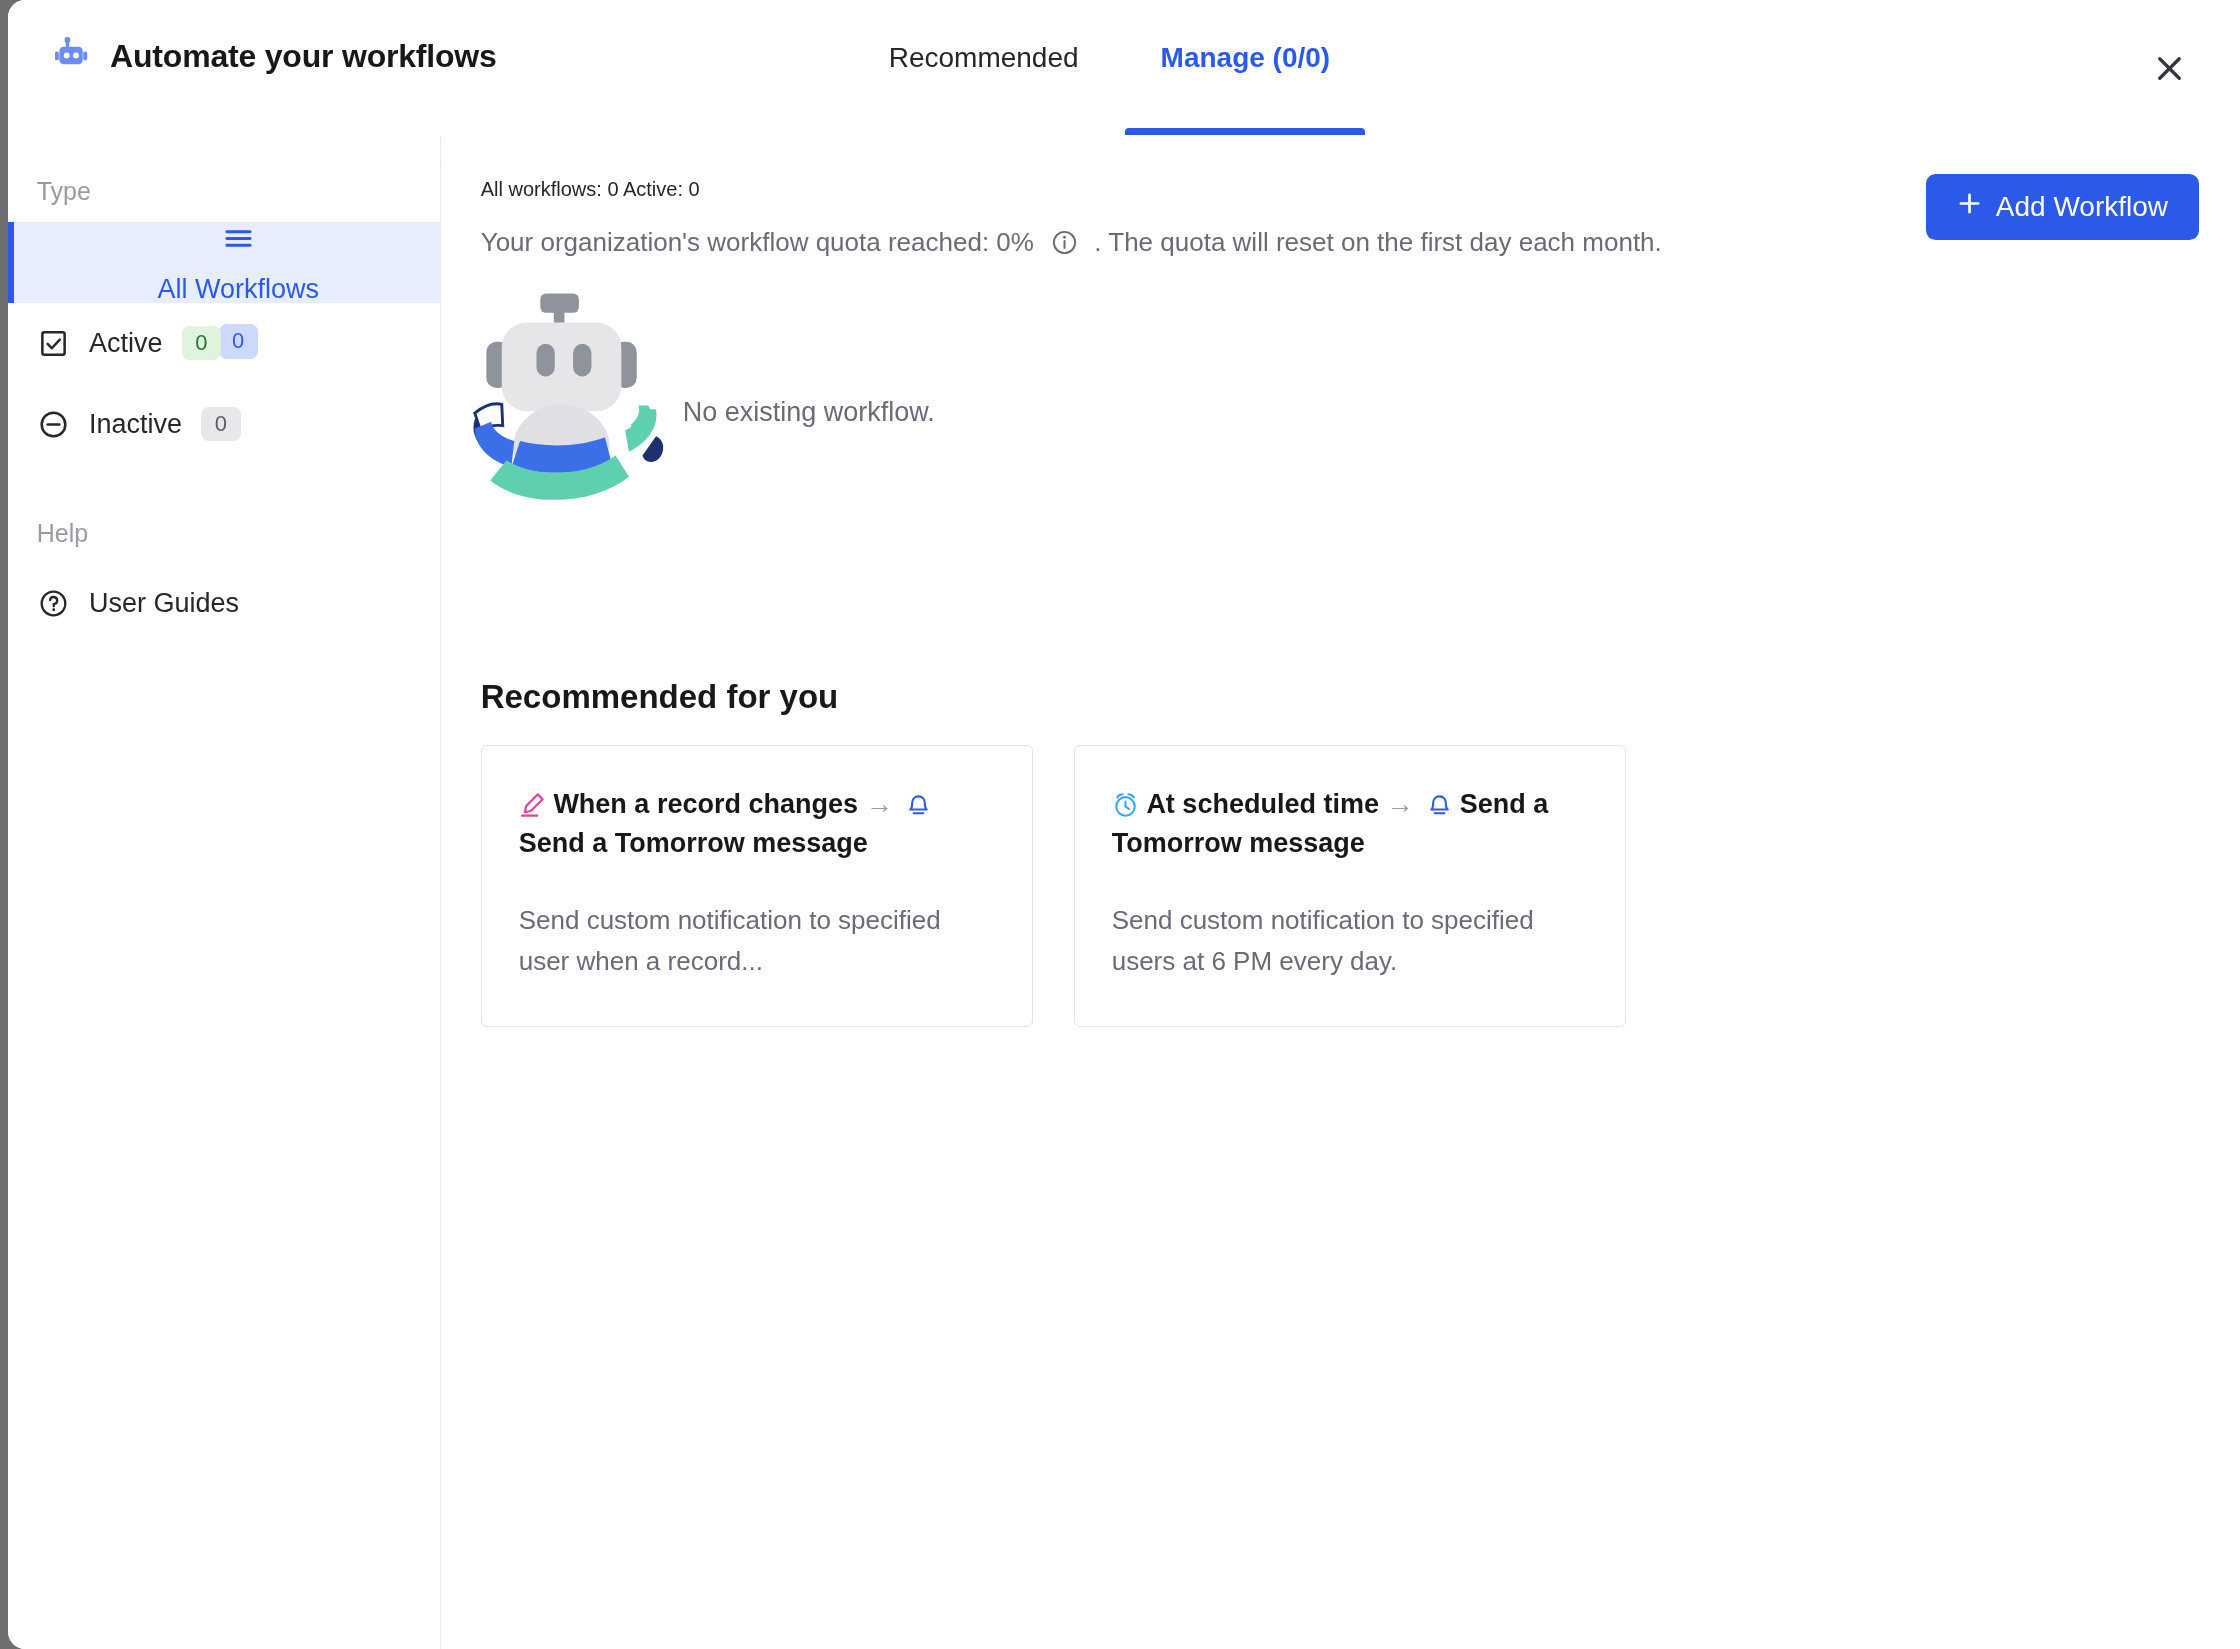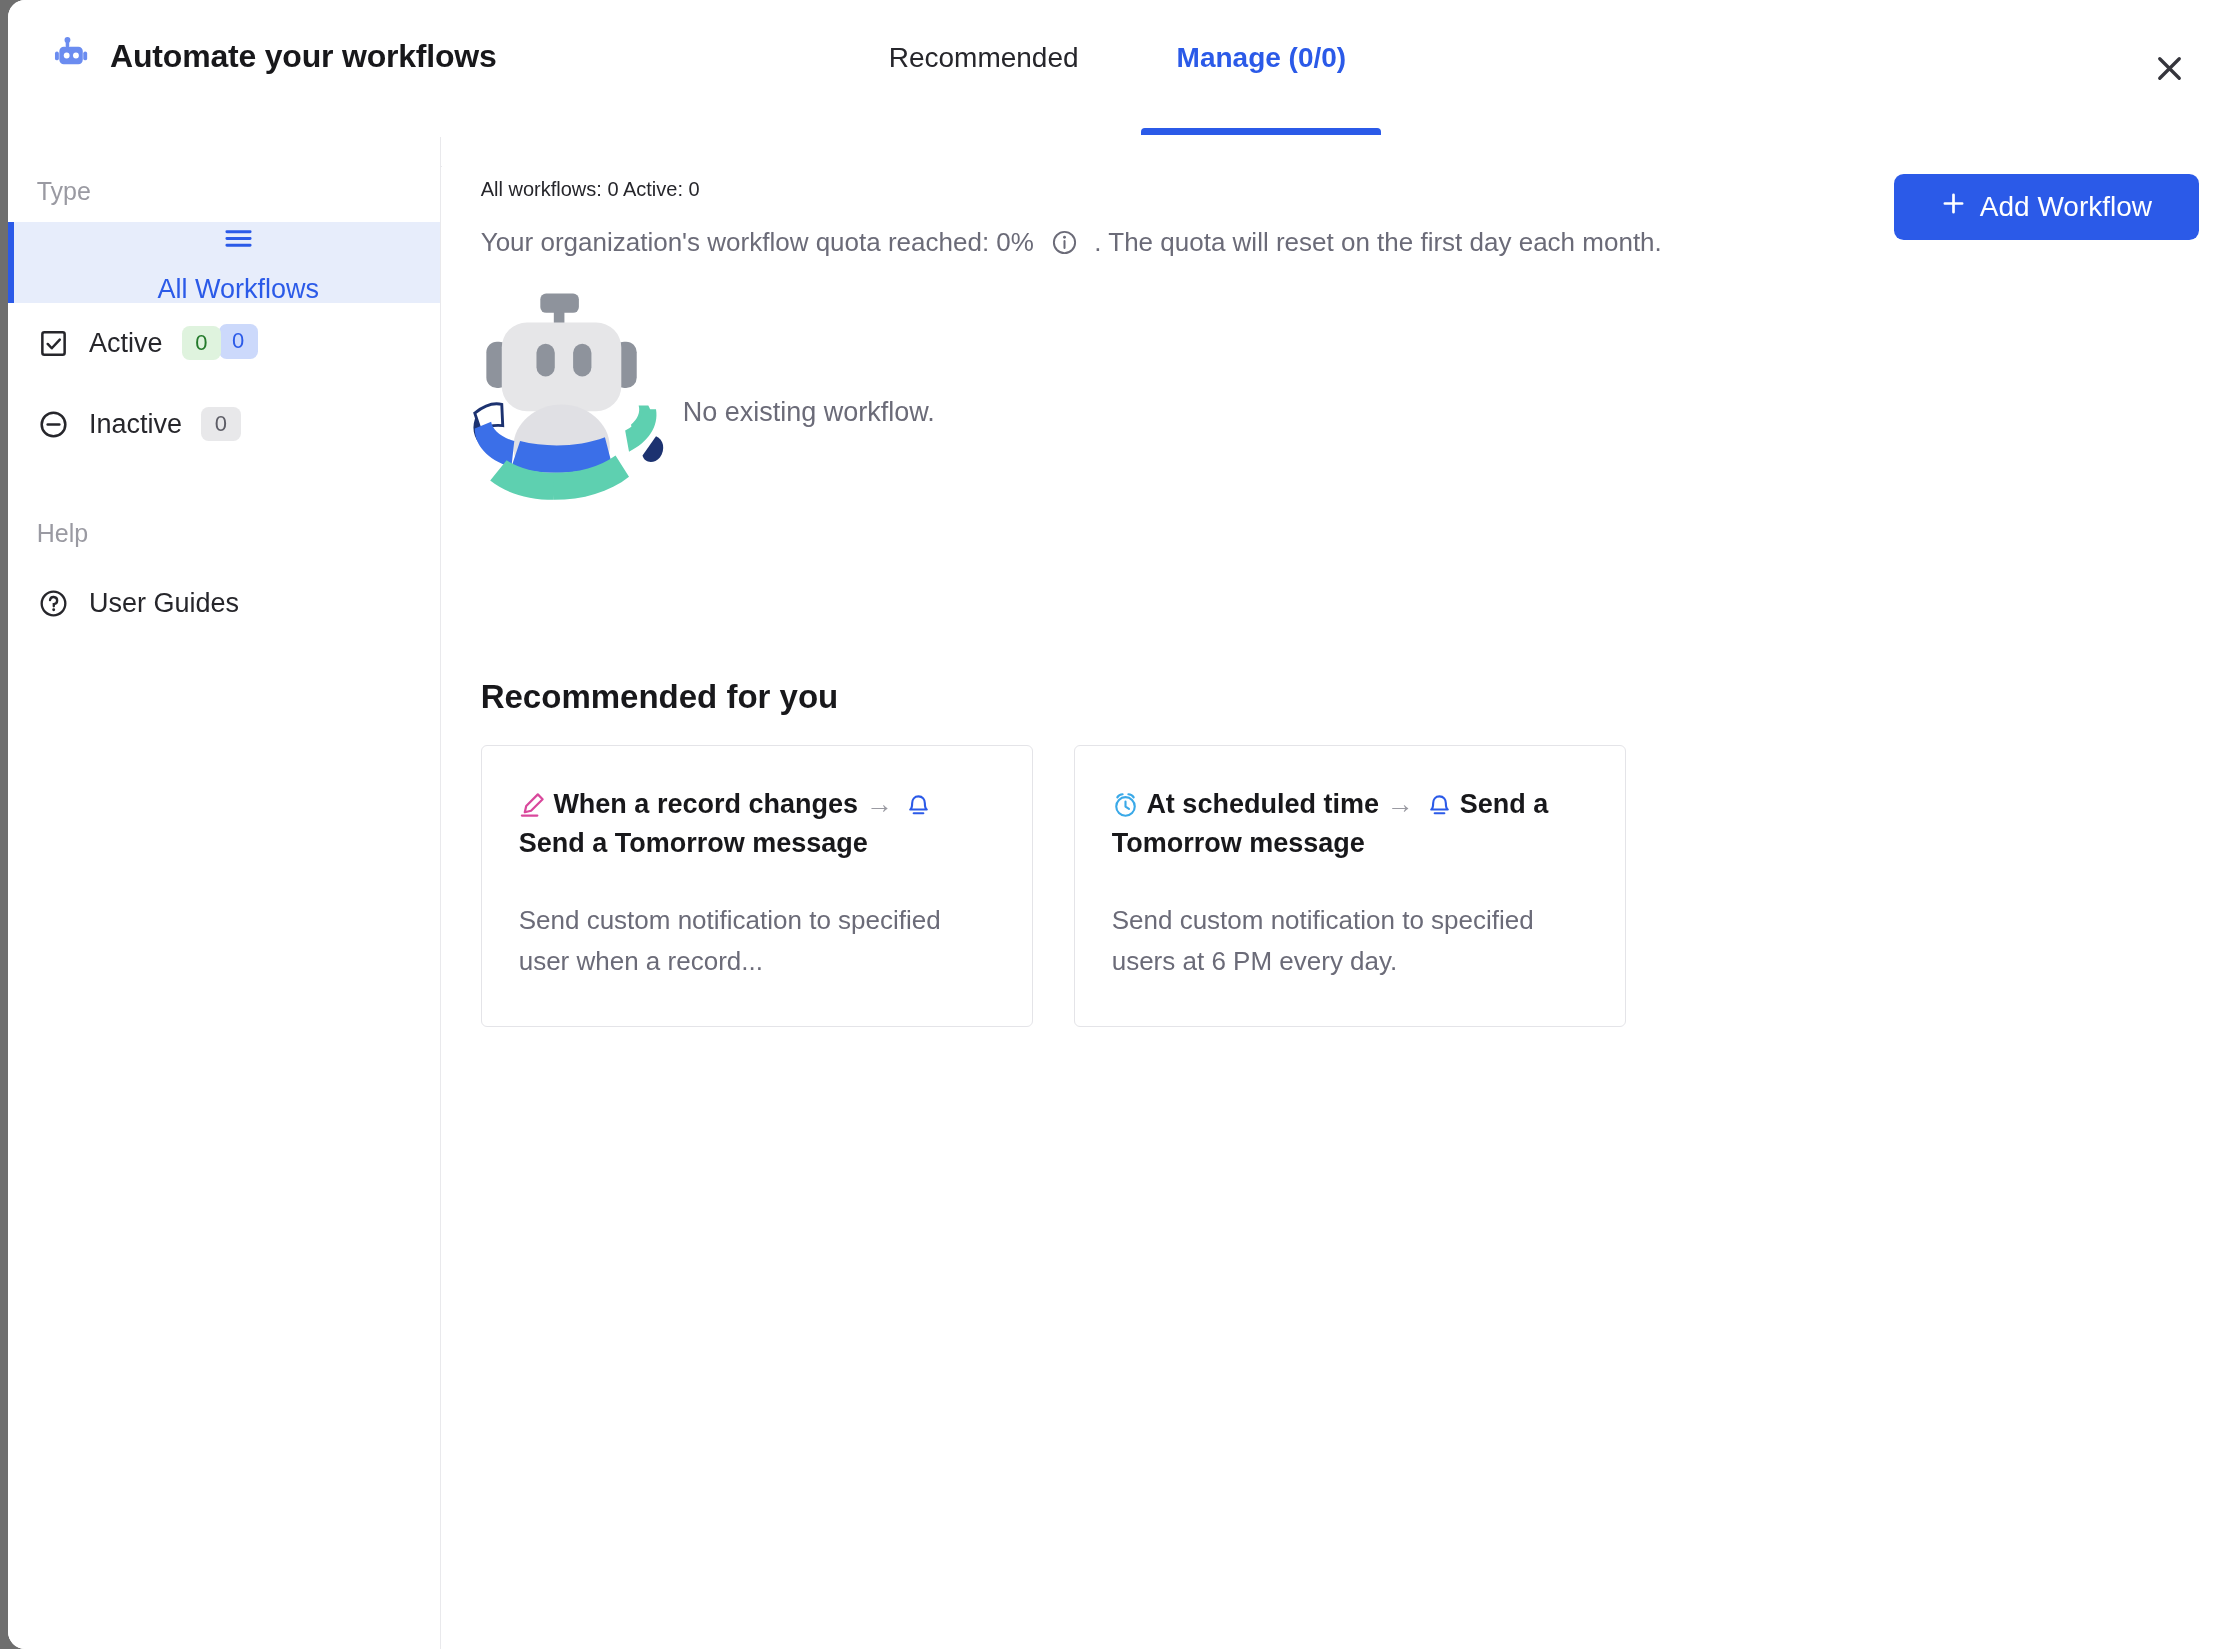--- a/index.html
+++ b/index.html
@@ -30,21 +30,21 @@
   .brand {
     position: absolute; left: 46px; top: 35px;
     display: flex; align-items: center; gap: 17.4px;
   }
   .brand-title {
     font-size: 32px; font-weight: 700; color: #18181b; letter-spacing: -0.2px;
     white-space: nowrap;
   }
   .tabs {
     position: absolute; left: 840px; top: 0; height: 135px;
-    display: flex; align-items: flex-start; gap: 16px;
+    display: flex; align-items: flex-start; gap: 0;
   }
   .tab {
     position: relative;
     height: 135px;
     padding: 42px 41px 0 41px;
     font-size: 28px;
     color: #26262b;
     cursor: pointer;
     white-space: nowrap;
   }
@@ -118,21 +118,21 @@
     display: flex; align-items: center; gap: 8px;
     white-space: nowrap;
   }
   .quota .info-ic { margin: 0 8.7px; display:inline-flex; align-items:center; }
   .add-btn {
     position: absolute; right: 41px; top: 37px;
     display: flex; align-items: center; gap: 13.5px;
     background: #2b5ae8; color: #fff;
     font-size: 28px;
     height: 66px;
-    padding: 0 47px;
+    padding: 0 31px;
     border: none; border-radius: 9.7px;
     cursor: pointer;
     font-family: inherit;
   }
   .empty-wrap {
     position: absolute; left: 0; right: 0; top: 145px;
     display: flex; flex-direction: row; align-items: center;
   }
   .empty-text {
     margin-top: 15.4px;

